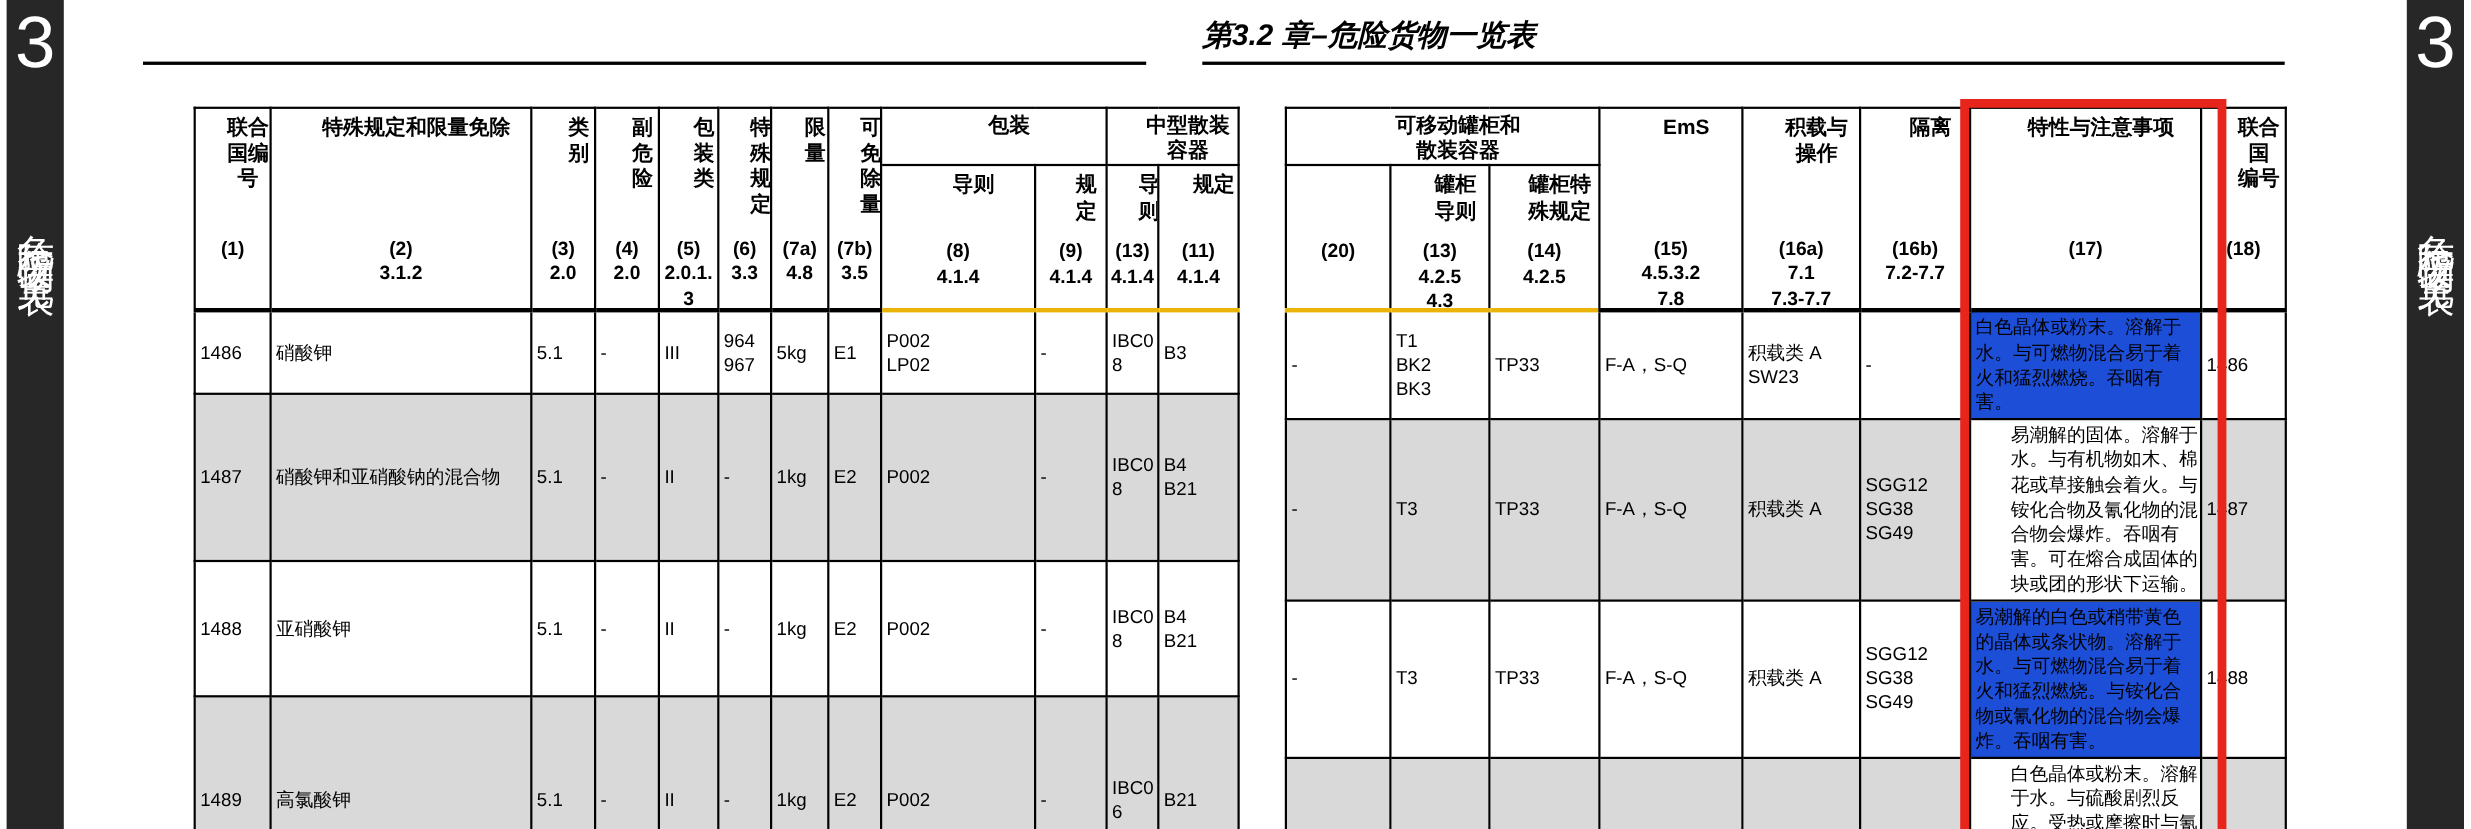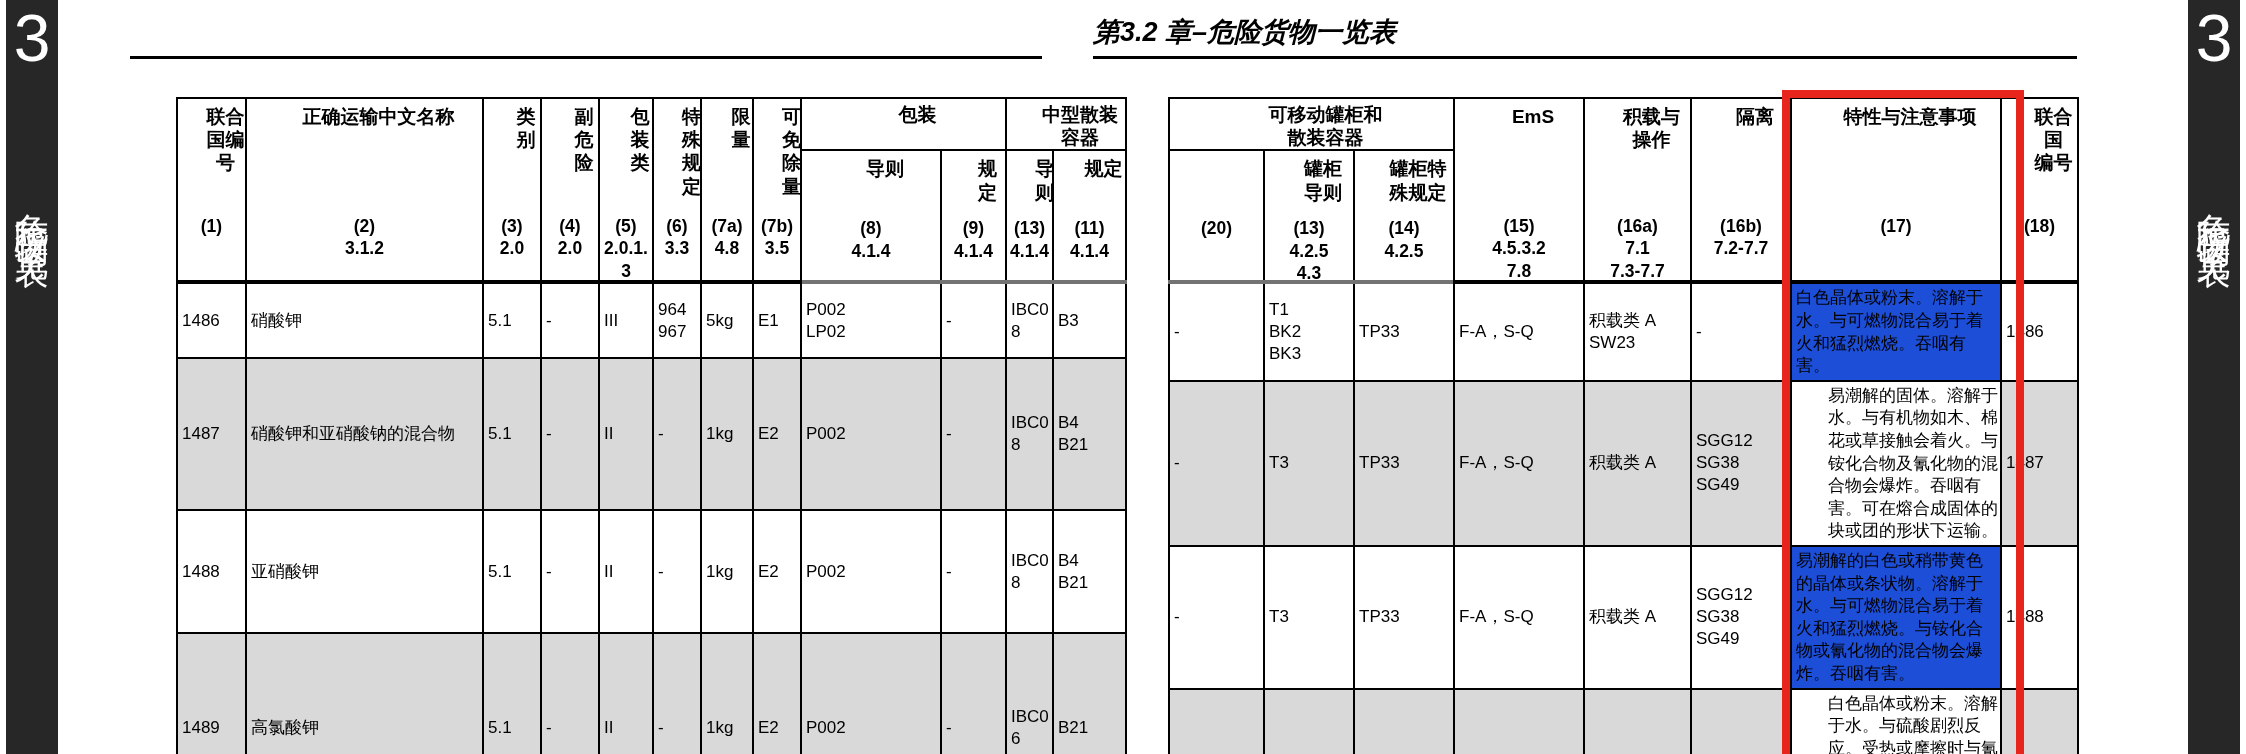--- a/index.html
+++ b/index.html
@@ -28,21 +28,21 @@
   .rule-left { left:130px; width:912px; }
   .rule-right { left:1093px; width:984px; }
   
   .tbl { position:absolute; top:97px; border-collapse:collapse; table-layout:fixed; background:#fff; }
   .tbl-left { left:176px; width:949px; }
   .tbl-right { left:1168px; width:909px; }
   .tbl th, .tbl td { border:2px solid #000; overflow:hidden; }
   .tbl th { position:relative; vertical-align:top; text-align:center; font-weight:bold; padding:0; }
   tr.gh { height:48px; }
   tr.sh { height:132px; }
-  tr.sh th { border-bottom:4px solid #737373; }
+  tr.sh th { border-bottom:4px solid #eab308; }
   th.deep { border-bottom:4px solid #000; }
   .hl { padding-top:6px; font-size:19px; line-height:1.22; white-space:pre-line;padding-left:28px; }
   .grp .hl { padding-top:4px; }
   .hn { position:absolute; left:0; right:0; text-align:center; font-size:17.5px; font-weight:bold; line-height:1.28; white-space:pre-line; }
   .hn-deep { top:116px; }
   .hn-sub { top:66px; }
   .tbl td {
     font-size:17px; line-height:1.3; vertical-align:middle;
     padding:2px 2px 2px 4px; white-space:pre-line; word-break:break-all;
   }
@@ -91,21 +91,21 @@
     </colgroup>
     <tbody>
         <tr class="gh">
       <th rowspan="2" class="deep">
             <div class="hl">联合
 国编
 号</div>
             <div class="hn hn-deep">(1)</div>
           </th>
       <th rowspan="2" class="deep">
-            <div class="hl">正确运输中文名称</div>
+            <div class="hl">特殊规定和限量免除</div>
             <div class="hn hn-deep">(2)
 3.1.2</div>
           </th>
       <th rowspan="2" class="deep">
             <div class="hl">类别</div>
             <div class="hn hn-deep">(3)
 2.0</div>
           </th>
       <th rowspan="2" class="deep">
             <div class="hl">副危

